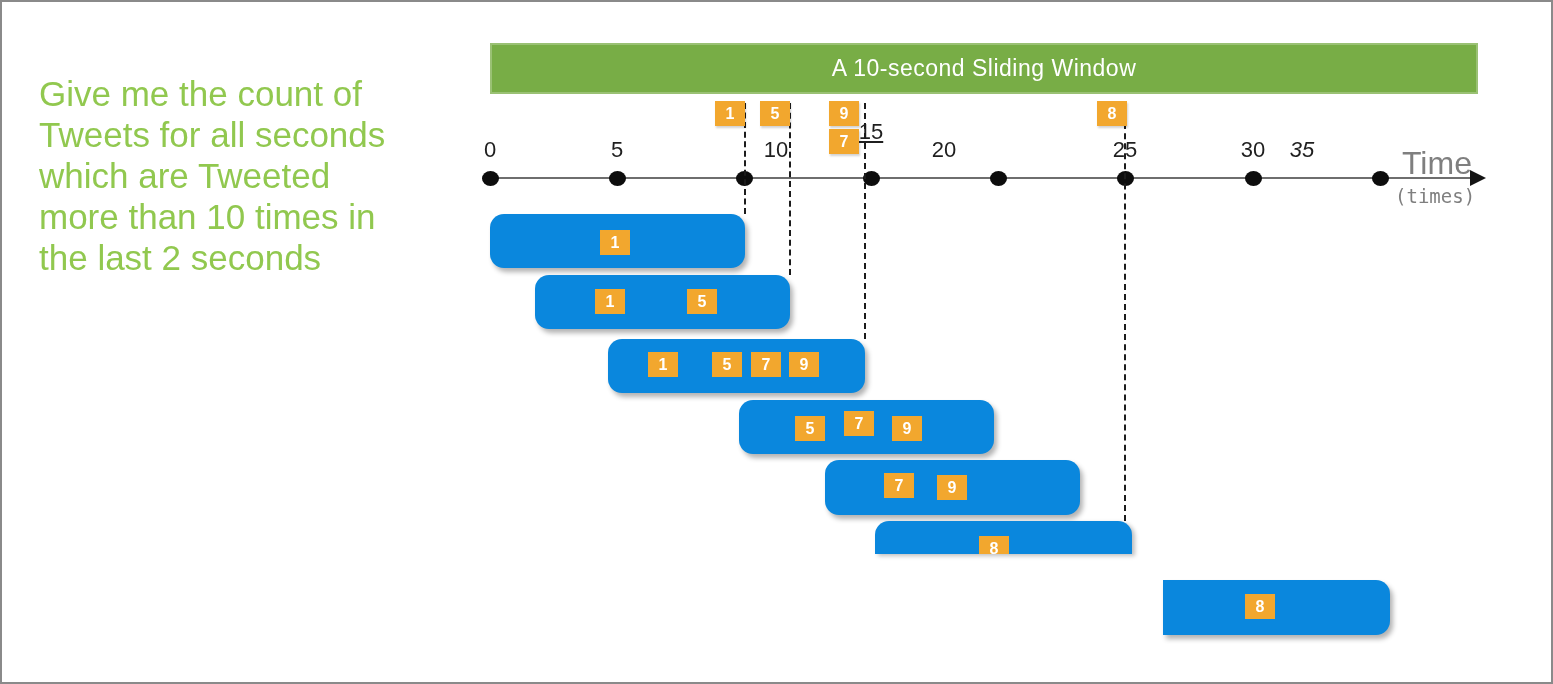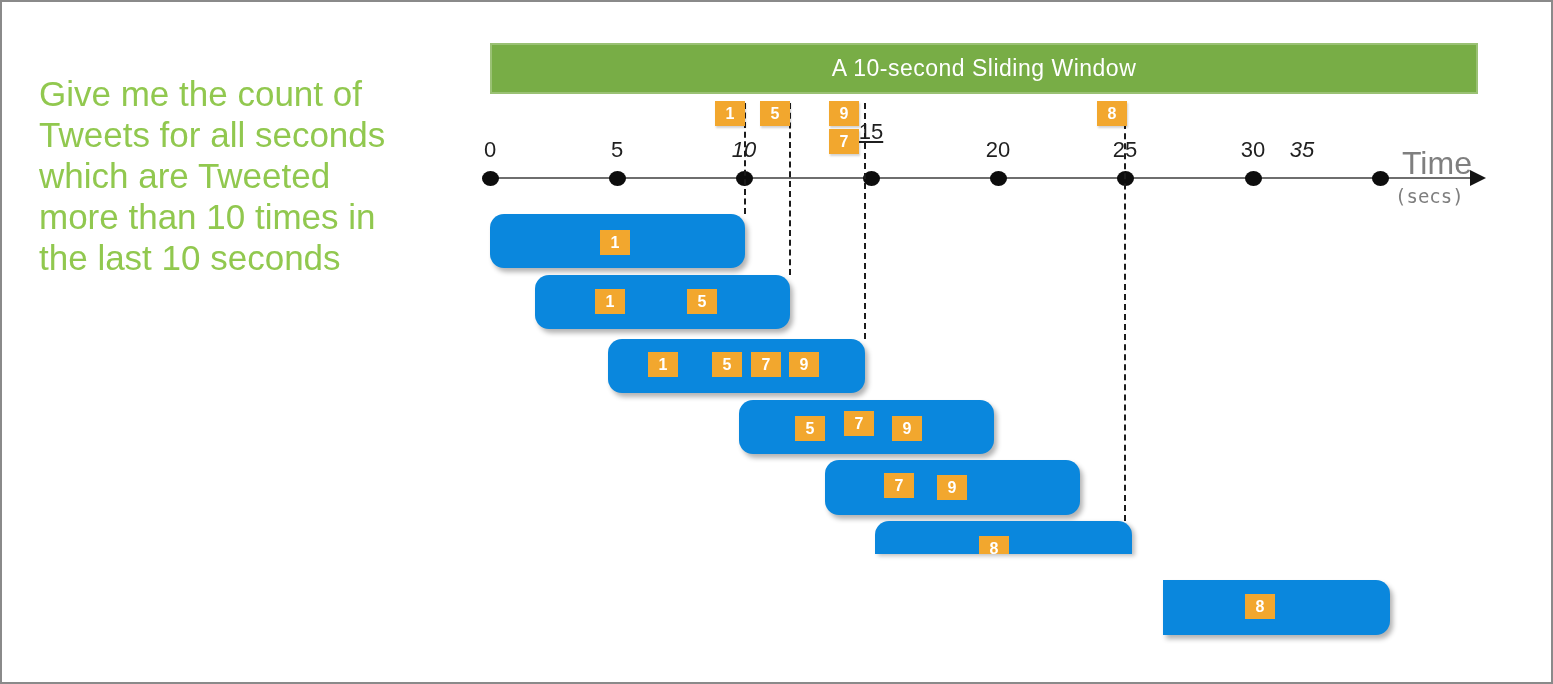--- a/index.html
+++ b/index.html
@@ -68,50 +68,50 @@
 </style>
 </head>
 <body>
 
 <div class="canvas">
   <div class="query">
       <div>Give me the count of</div>
       <div>Tweets for all seconds</div>
       <div>which are Tweeted</div>
       <div>more than 10 times in</div>
-      <div>the last 10 seconds</div>
+      <div>the last 2 seconds</div>
     </div>
 
   <div class="banner">
     <span>A 10-second Sliding Window</span>
   </div>
 
   <div>
     <div class="axis-line"></div>
     <div class="axis-arrow"></div>
     <div id="ticks-layer">
         <div class="tick-label" style="left: 458px; top: 135px;">0</div>
         <div class="dot" style="left: 479.5px; top: 169px;"></div>
         <div class="tick-label" style="left: 585px; top: 135px;">5</div>
         <div class="dot" style="left: 606.5px; top: 169px;"></div>
-        <div class="tick-label" style="left: 712px; top: 135px; font-style: italic;">10</div>
+        <div class="tick-label" style="left: 744px; top: 135px;">10</div>
         <div class="dot" style="left: 733.5px; top: 169px;"></div>
         <div class="tick-label" style="left: 839px; top: 117px; text-decoration: underline;">15</div>
         <div class="dot" style="left: 860.5px; top: 169px;"></div>
-        <div class="tick-label" style="left: 966px; top: 135px;">20</div>
+        <div class="tick-label" style="left: 912px; top: 135px;">20</div>
         <div class="dot" style="left: 987.5px; top: 169px;"></div>
         <div class="tick-label" style="left: 1093px; top: 135px; text-align: center;">25</div>
         <div class="dot" style="left: 1114.5px; top: 169px;"></div>
         <div class="tick-label" style="left: 1221px; top: 135px;">30</div>
         <div class="dot" style="left: 1242.5px; top: 169px;"></div>
         <div class="tick-label" style="left: 1270px; top: 135px; font-style: italic;">35</div>
         <div class="dot" style="left: 1369.5px; top: 169px;"></div>
       </div>
     <div class="time-label">Time</div>
-    <div class="secs-label">(secs)</div>
+    <div class="secs-label">(times)</div>
   </div>
 
   <div id="events-layer">
       <div class="chip" style="left: 713px; top: 99px;">1</div>
       <div class="chip" style="left: 758px; top: 99px;">5</div>
       <div class="chip" style="left: 827px; top: 99px;">9</div>
       <div class="chip" style="left: 827px; top: 127px;">7</div>
       <div class="chip" style="left: 1095px; top: 99px;">8</div>
     </div>
   <div id="dashes-layer">

